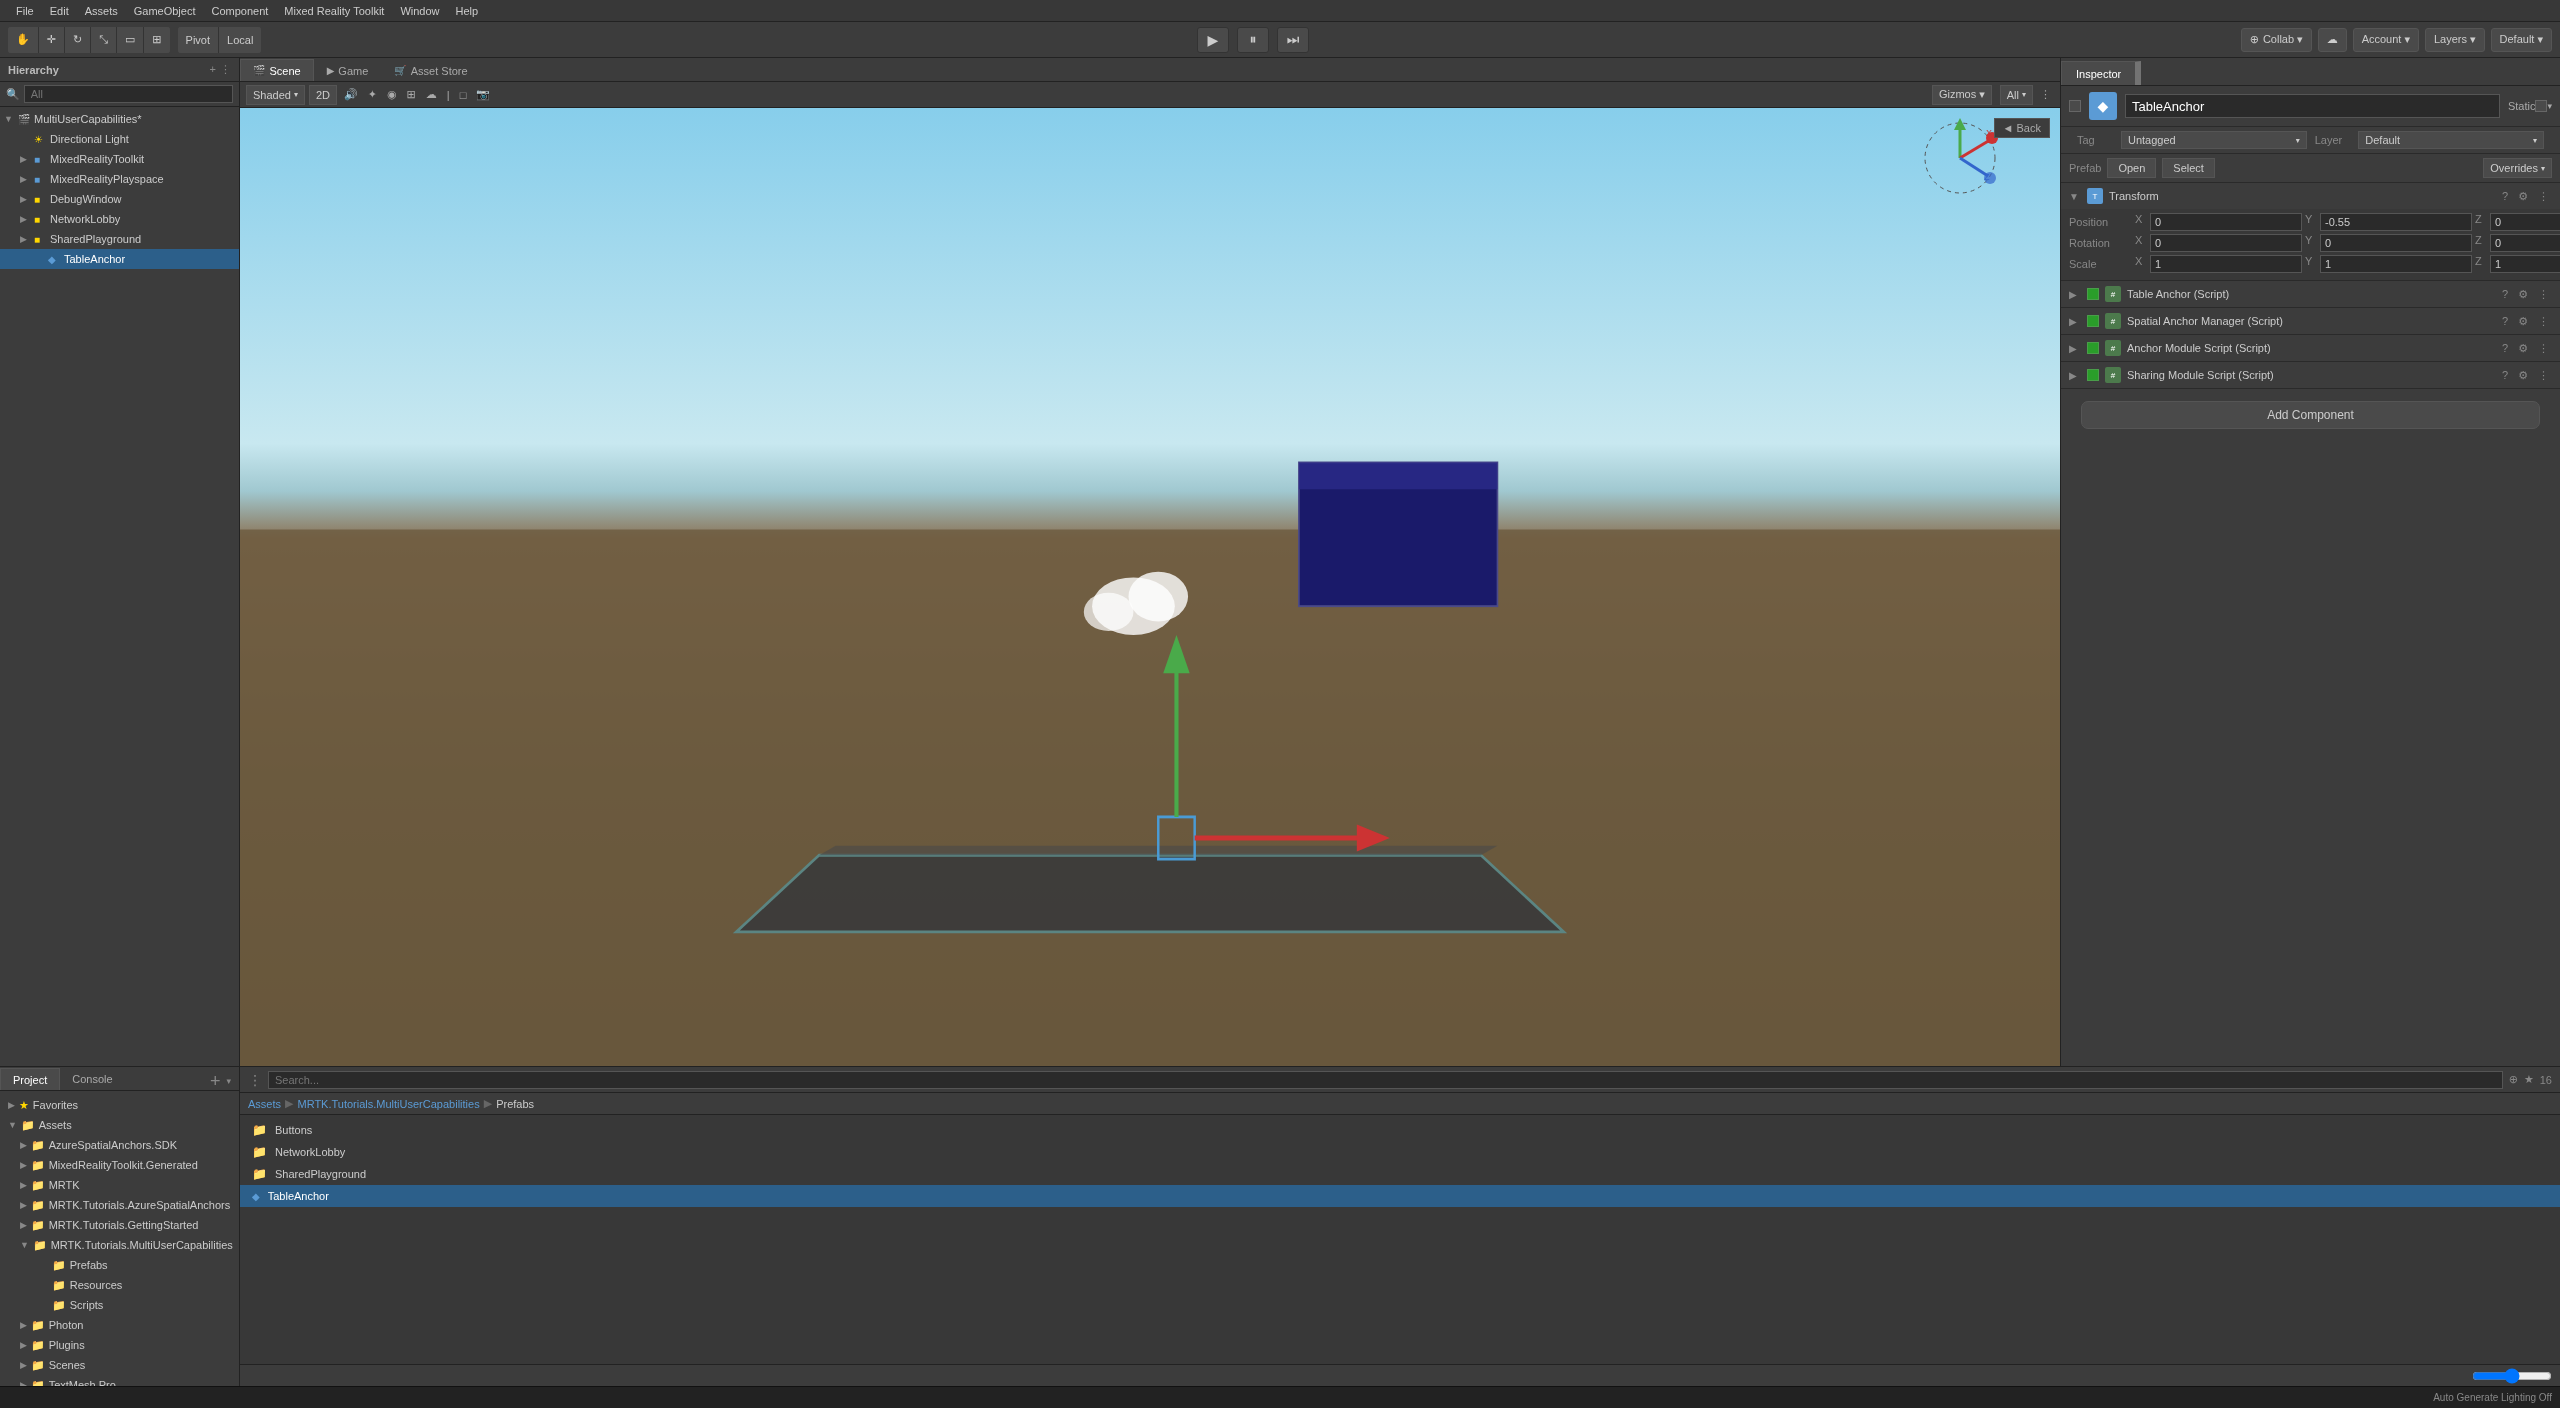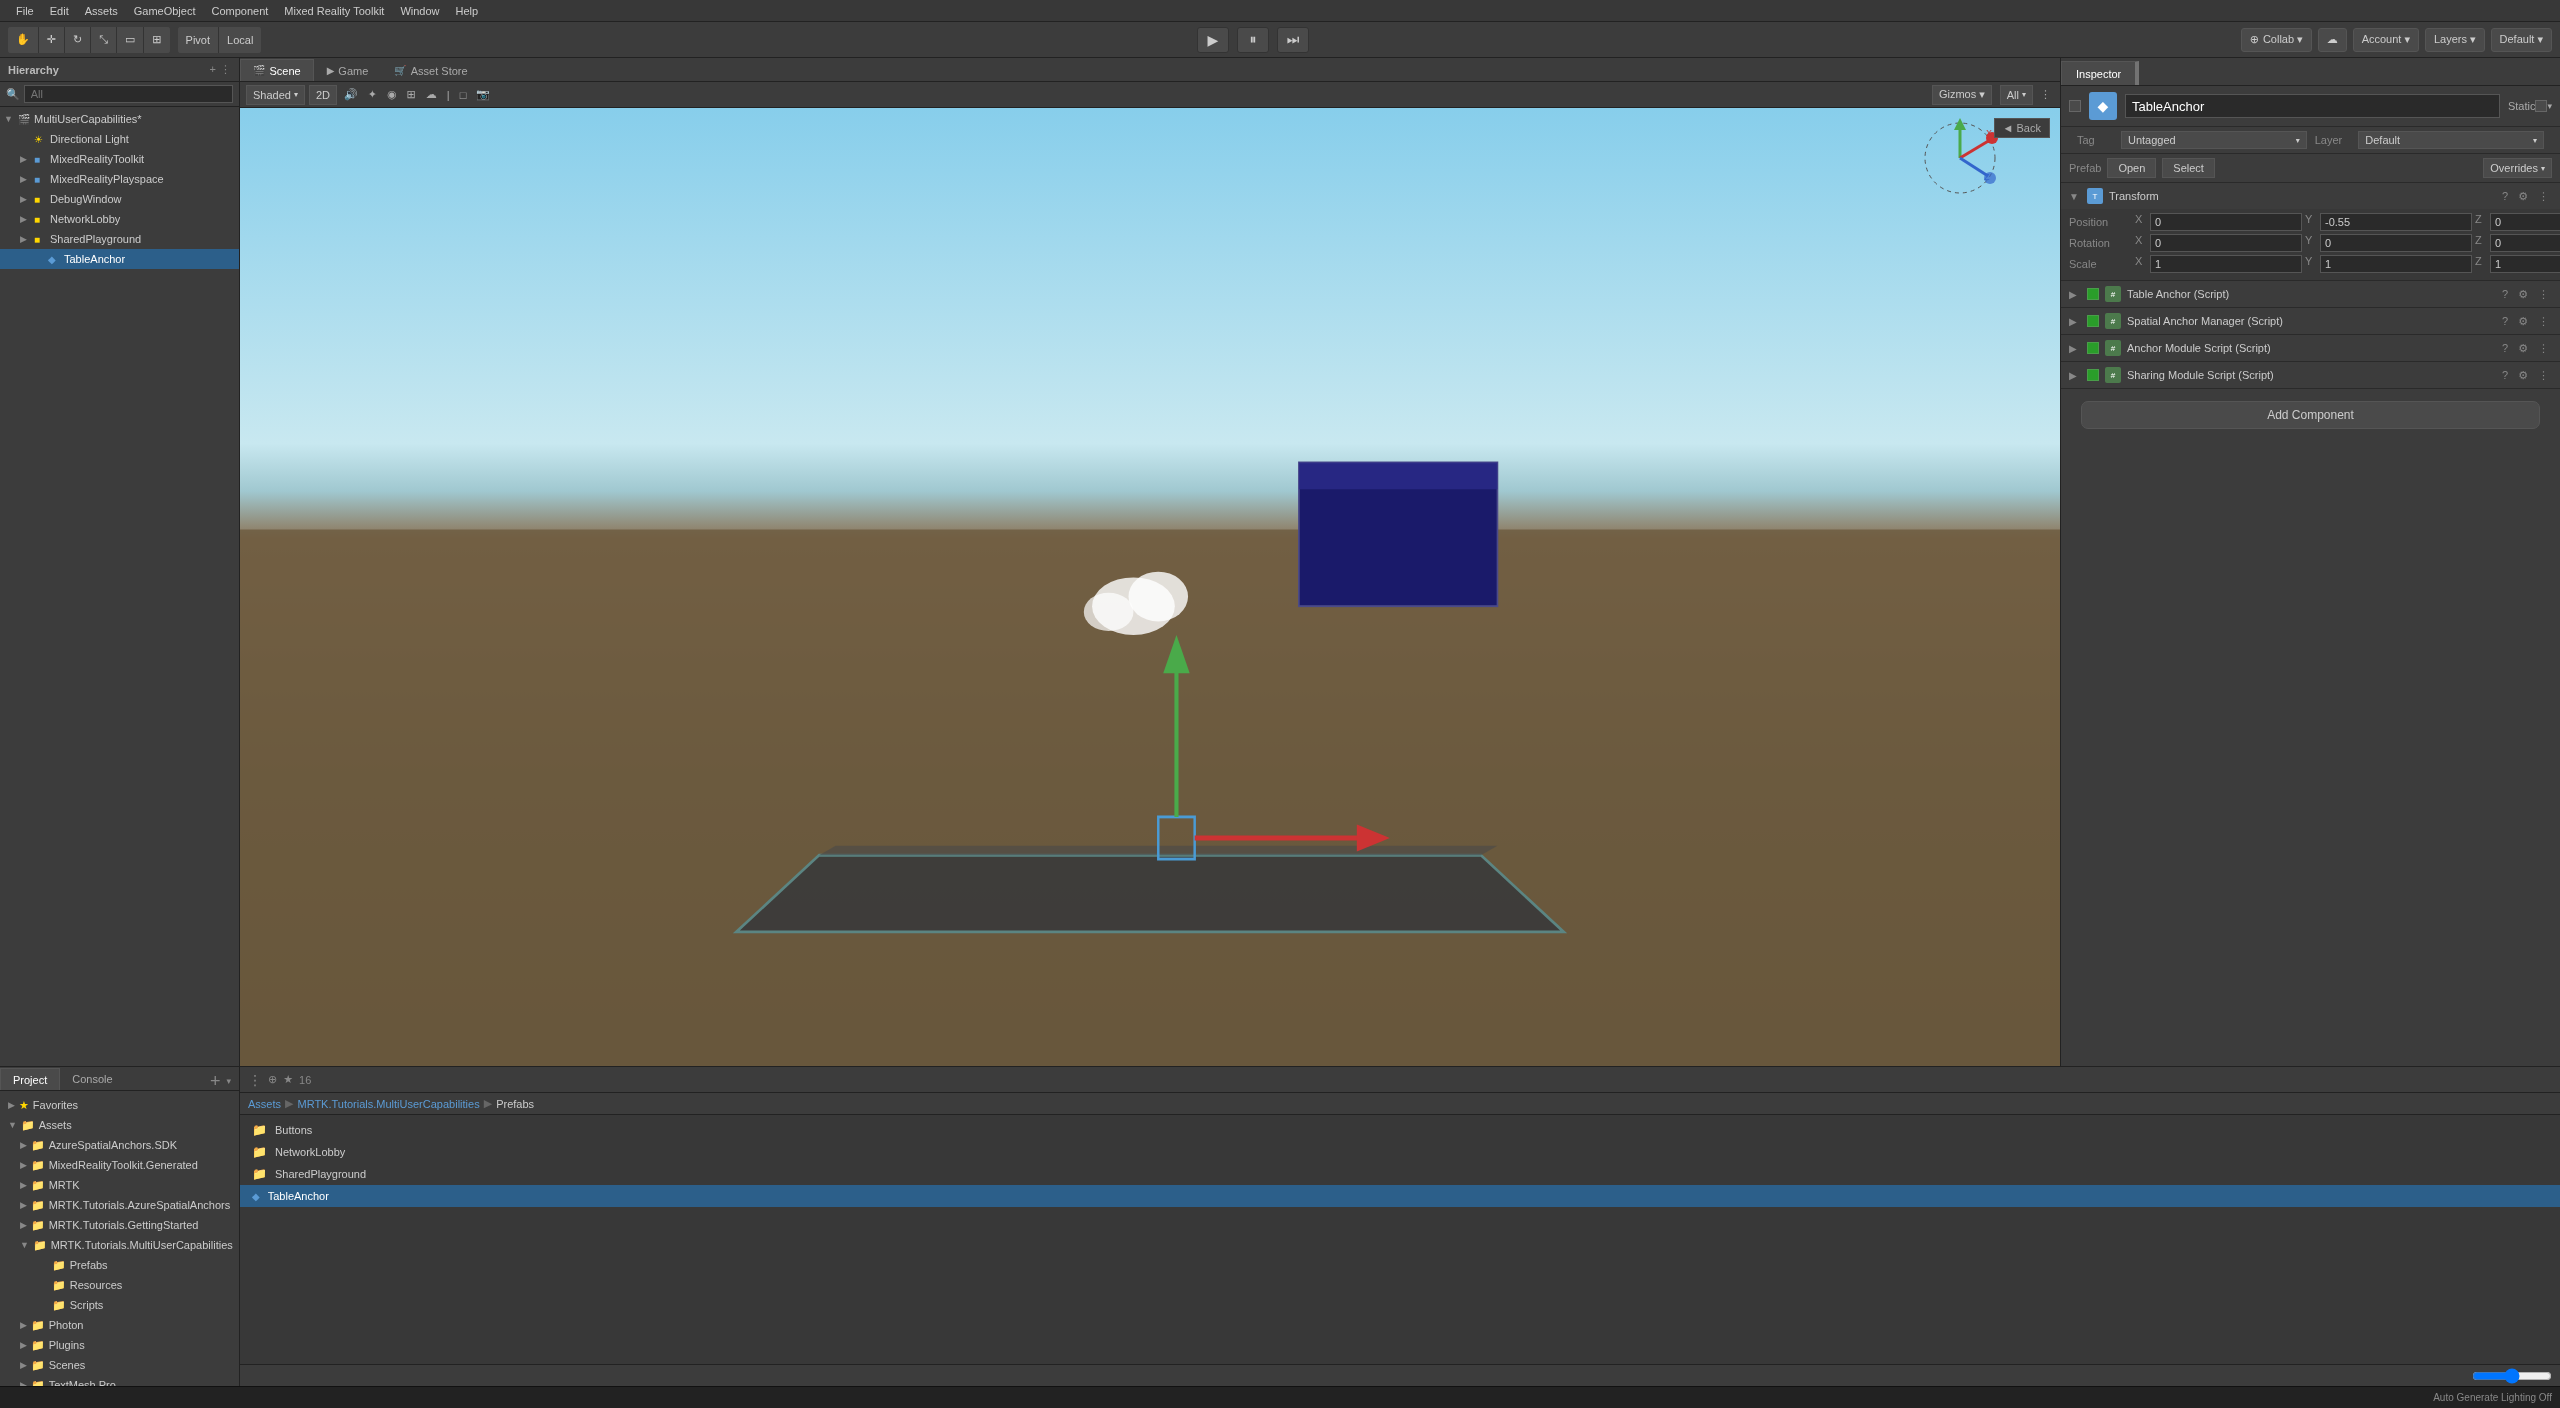--- a/index.html
+++ b/index.html
@@ -271,21 +271,21 @@
       cursor: pointer;
       color: #aaa;
       height: 24px;
       display: flex; align-items: center;
     }
     .inspector-tab.active {
       background: #4a4a4a;
       color: #fff;
       border-top: 1px solid #555;
       border-left: 1px solid #555;
-      border-right: 4px solid #737373;
+      border-right: 6px solid #737373;
     }
     .inspector-content { flex: 1; overflow-y: auto; }
 
     
     .inspector-obj-header {
       padding: 6px 8px;
       display: flex;
       align-items: center;
       gap: 8px;
       border-bottom: 1px solid #2a2a2a;
@@ -1025,20 +1025,21 @@
         <span class="folder-icon">📁</span>
         <span>TextMesh Pro</span>
       </div>
 
     </div>
   </div>
 
   <div class="file-browser">
     <div class="browser-toolbar">
       <span style="color:#888;font-size:14px;cursor:pointer;">⋮</span>
+      <input class="browser-search" type="text" placeholder="Search..." style="">
       <span style="color:#888;font-size:11px;cursor:pointer;">⊕</span>
       <span style="color:#888;font-size:11px;cursor:pointer;">★</span>
       <span style="color:#888;font-size:11px;cursor:pointer;">16</span>
     </div>
 
     <div class="breadcrumb">
       <span style="cursor:pointer;color:#5b9bd5;">Assets</span>
       <span class="breadcrumb-sep">▶</span>
       <span style="cursor:pointer;color:#5b9bd5;">MRTK.Tutorials.MultiUserCapabilities</span>
       <span class="breadcrumb-sep">▶</span>

